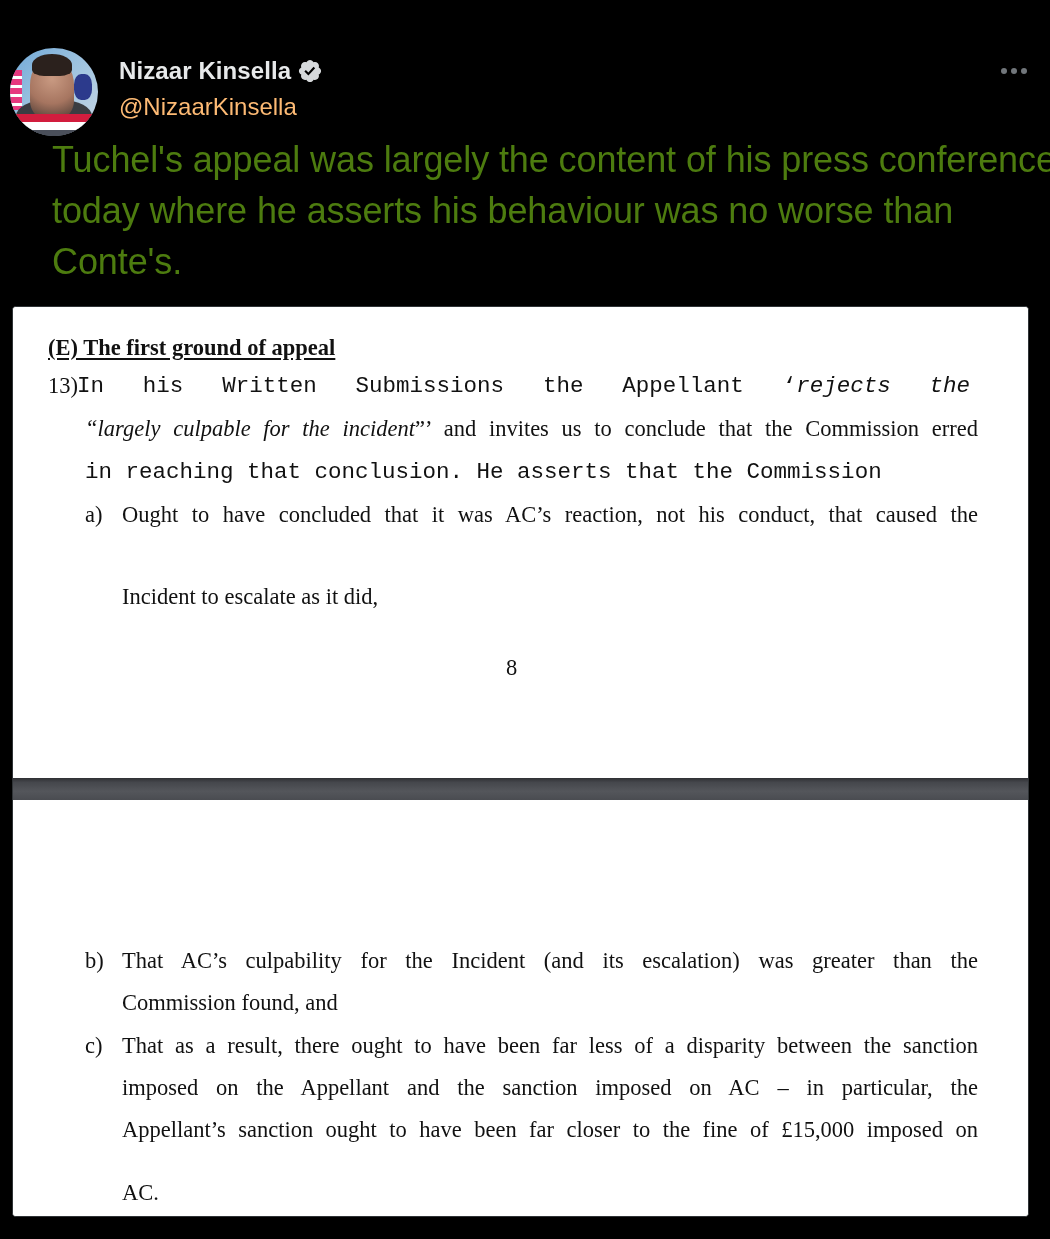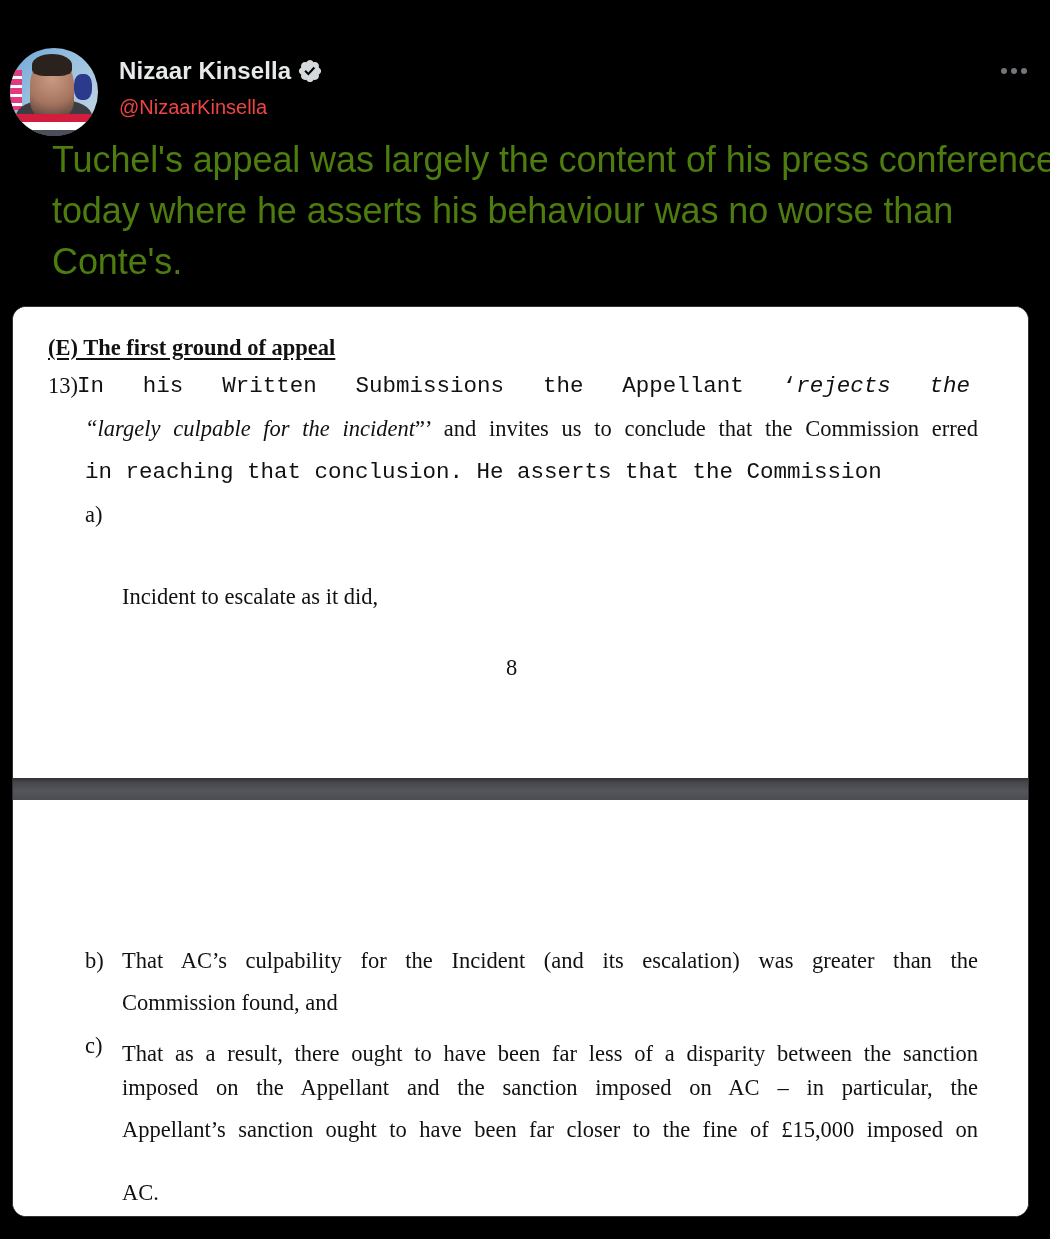--- a/index.html
+++ b/index.html
@@ -98,22 +98,22 @@
       line-height: 30px;
       letter-spacing: 0.1px;
     }
     .verified-icon {
       width: 26px; height: 26px;
       display: inline-block;
     }
     .handle {
       position: absolute;
       left: 119px; top: 62px;
-      font-size: 20px;
-      color: #ef4444;
+      font-size: 24px;
+      color: #fdba74;
       line-height: 30px;
     }
     .more-button {
       position: absolute;
       left: 996px; top: 30px;
       width: 36px; height: 22px;
       display: flex;
       align-items: center;
       justify-content: center;
       gap: 4px;
@@ -137,21 +137,21 @@
       letter-spacing: -0.1px;
       margin-left: 40px;
     }
 
     
     .media-card {
       position: absolute;
       left: 12px; top: 306px;
       width: 1017px;
       height: 911px;
-      border-radius: 14px;
+      border-radius: 4px;
       overflow: hidden;
       background: #ffffff;
       border: 1px solid #2f3336;
     }
     .page {
       position: absolute;
       left: 0;
       width: 100%;
       background: #ffffff;
       color: #111111;
@@ -267,31 +267,32 @@
       <span>In his Written Submissions the Appellant ‘</span><em>rejects the [Commission’s] assertion that he was</em>
     </div>
     <div class="justify-line" style="left:72px; top:101px; width:893px;">
       <em>“largely culpable for the incident</em><span>”’ and invites us to conclude that the Commission erred</span>
     </div>
     <div class="para-line" style="top:144px;font-family:Liberation Mono, monospace;">
       <span>in reaching that conclusion. He asserts that the Commission</span>
     </div>
 
     <div class="item-label" style="top:187px;">a)</div>
+    <div class="justify-line" style="left:109px; top:187px; width:856px;">Ought to have concluded that it was AC’s reaction, not his conduct, that caused the</div>
     <div class="item-line" style="top:229px;margin-top:40px;">Incident to escalate as it did,</div>
 
     <div class="page-number">8</div>
   </div>
 
   <div class="page-gap"></div>
 
   <div class="page page-bottom doc">
     <div class="item-label" style="top:140px;">b)</div>
     <div class="justify-line" style="left:109px; top:140px; width:856px;">That AC’s culpability for the Incident (and its escalation) was greater than the</div>
     <div class="item-line" style="top:182px;text-align:right;">Commission found, and</div>
 
     <div class="item-label" style="top:225px;">c)</div>
-    <div class="justify-line" style="left:109px; top:225px; width:856px;margin-top:8px;">That as a result, there ought to have been far less of a disparity between the sanction</div>
+    <div class="justify-line" style="left:109px; top:225px; width:856px;">That as a result, there ought to have been far less of a disparity between the sanction</div>
     <div class="justify-line" style="left:109px; top:267px; width:856px;">imposed on the Appellant and the sanction imposed on AC – in particular, the</div>
     <div class="justify-line" style="left:109px; top:309px; width:856px;">Appellant’s sanction ought to have been far closer to the fine of £15,000 imposed on</div>
     <div class="item-line" style="top:372px;">AC.</div>
   </div>
 </div>
 
 </body></html>

